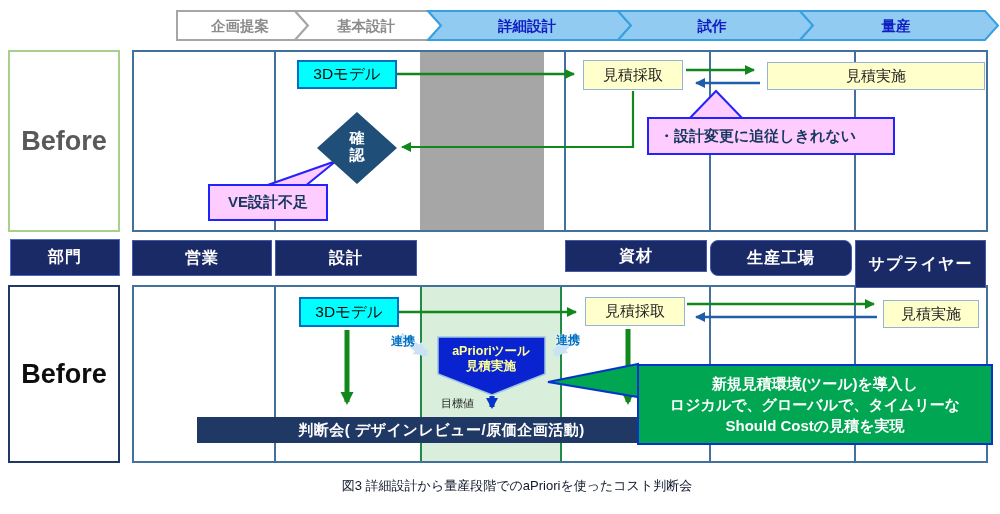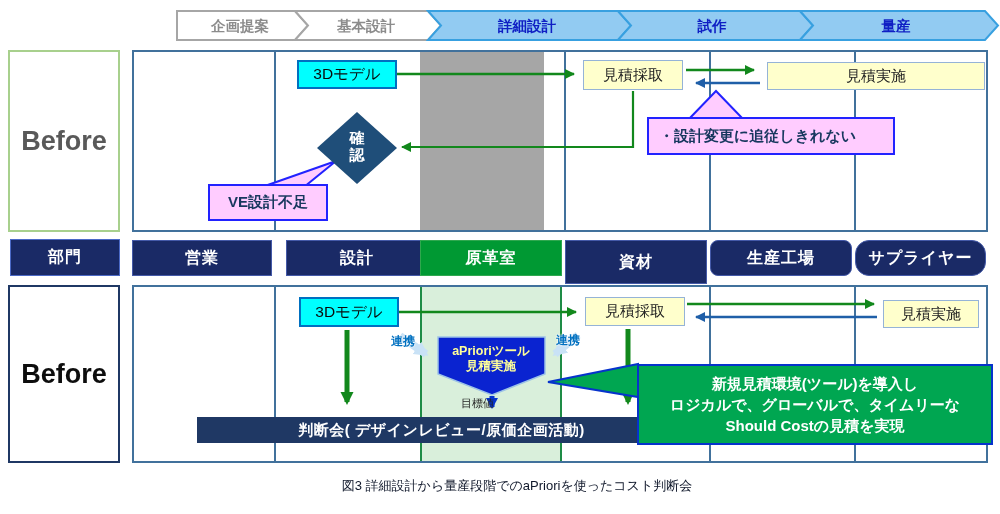--- a/index.html
+++ b/index.html
@@ -10,21 +10,21 @@
   .vline{position:absolute;width:2px;background:#41719C;}
   .lane-label{position:absolute;display:flex;align-items:center;justify-content:center;box-sizing:border-box;background:#fff;}
   .dept-cell{position:absolute;display:flex;align-items:center;justify-content:center;background:#1A2A66;border:1px solid #4459A8;box-sizing:border-box;color:#fff;font-size:16px;font-weight:bold;letter-spacing:1px;}
   .dept-green{background:#009933;border-color:#2FA84F;}
   .box-cyan{position:absolute;display:flex;align-items:center;justify-content:center;background:#00FFFF;border:2px solid #0070C0;box-sizing:border-box;font-size:15.5px;font-weight:500;color:#0A0A0A;}
   .box-yellow{position:absolute;display:flex;align-items:center;justify-content:center;background:#FFFFCC;border:1.5px solid #95B3D7;box-sizing:border-box;font-size:15px;color:#222;}
   .callout-pink{position:absolute;display:flex;align-items:center;background:#FFCCFF;border:2.5px solid #2222FF;box-sizing:border-box;font-size:15px;font-weight:600;color:#17375E;justify-content:center;}
   .callout-green{position:absolute;background:#00A651;border:2.5px solid #0633CC;box-sizing:border-box;color:#fff;font-weight:bold;font-size:15px;text-align:center;line-height:1.42;display:flex;flex-direction:column;justify-content:center;}
   .navy-bar{position:absolute;display:flex;align-items:center;justify-content:center;background:#1F3864;color:#fff;font-size:15px;font-weight:bold;letter-spacing:.5px;}
   .link-label{position:absolute;font-size:12px;font-weight:bold;color:#0070C0;text-shadow:0 0 2px #fff,0 0 2px #fff;text-align:center;}
-  .small-label{position:absolute;font-size:11px;color:#222;margin-left:20px;}
+  .small-label{position:absolute;font-size:11px;color:#222;}
   .diamond-text{position:absolute;width:20px;text-align:center;font-size:15px;font-weight:bold;color:#fff;line-height:1.12;word-break:break-all;}
   .caption{position:absolute;left:17px;top:477px;width:100%;text-align:center;font-size:13px;color:#0f172a;}
   svg{position:absolute;left:0;top:0;}
   svg text.chev-on{fill:#0F1FC4;font-weight:bold;font-size:14.5px;}
   svg text.chev-off{fill:#8C8C8C;font-weight:bold;font-size:14.5px;}
   svg text.pent{fill:#FFFF99;font-weight:bold;font-size:12.5px;}
 </style>
 </head>
 <body>
 
@@ -121,33 +121,30 @@
   <div class="callout-pink" style="left:647px;top:117px;width:248px;height:38px;justify-content:flex-start;padding-left:10px;">
     <span>・設計変更に追従しきれない</span>
   </div>
 
   <div class="dept-cell" style="left:10px;top:239px;width:110px;height:37px;border:1.5px solid #4B69C6;">
     <span>部門</span>
   </div>
   <div class="dept-cell" style="left:132px;top:240px;width:140px;height:36px;">
       <span>営業</span>
     </div>
-  <div class="dept-cell" style="left:286px;top:240px;width:142px;height:36px;">
+  <div class="dept-cell" style="left:275px;top:240px;width:142px;height:36px;">
       <span>設計</span>
     </div>
-  <div class="dept-cell dept-green" style="left:420px;top:240px;width:142px;height:36px;">
-      <span>原革室</span>
-    </div>
-  <div class="dept-cell" style="left:565px;top:240px;width:142px;height:44px;">
+  <div class="dept-cell" style="left:565px;top:240px;width:142px;height:32px;">
       <span>資材</span>
     </div>
   <div class="dept-cell" style="left:710px;top:240px;width:142px;height:36px;border-radius:8px;">
       <span>生産工場</span>
     </div>
-  <div class="dept-cell" style="left:855px;top:240px;width:131px;height:36px;border-radius:14px;">
+  <div class="dept-cell" style="left:855px;top:240px;width:131px;height:48px;">
       <span>サプライヤー</span>
     </div>
 
   <div class="lane-label" style="left:8px;top:285px;width:112px;height:178px;border:2.5px solid #1F3864;font-size:27px;font-weight:700;color:#0D0D0D;">
     <span>Before</span>
   </div>
   <div class="box-cyan" style="left:299px;top:297px;width:100px;height:30px;">
     <span>3Dモデル</span>
   </div>
   <div class="box-yellow" style="left:585px;top:297px;width:100px;height:29px;">

